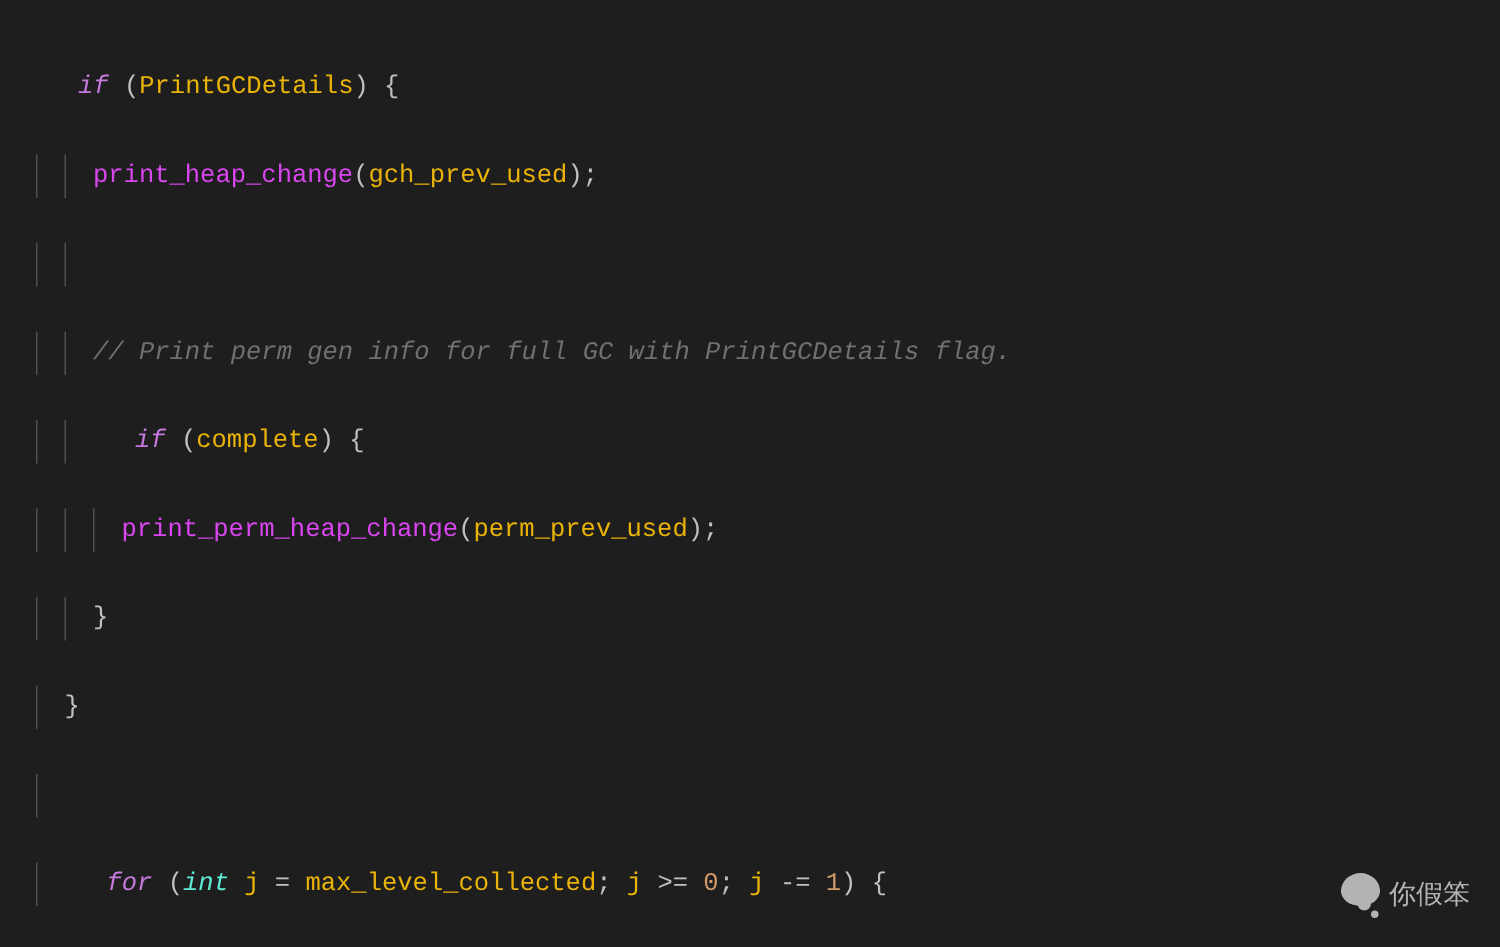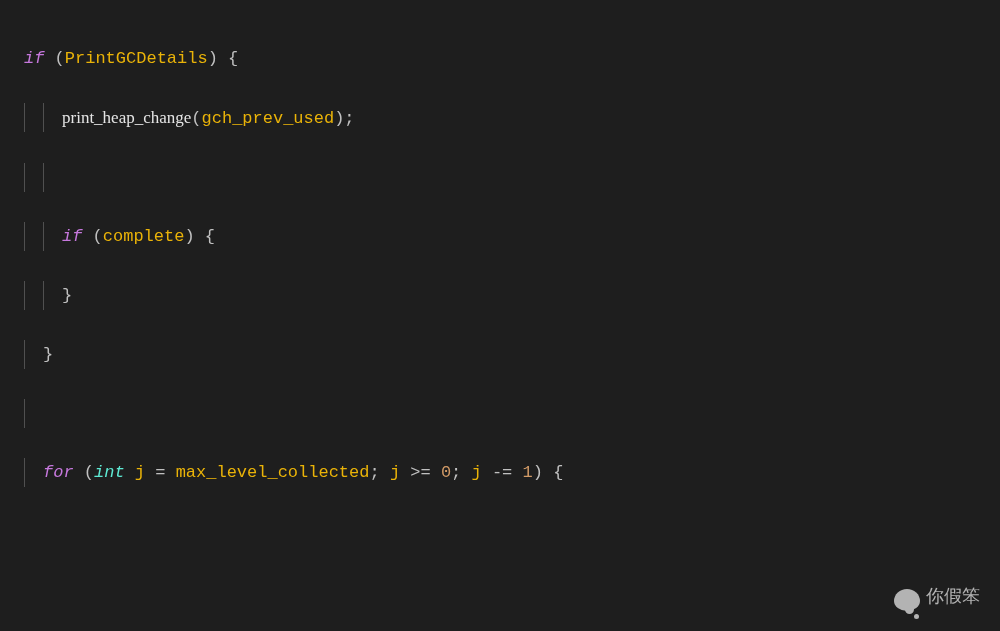--- a/index.html
+++ b/index.html
@@ -20,33 +20,33 @@
   }
   .line { display: block; }
   .guide {
     display: inline-block;
     width: 1px;
     height: 29.5px;
     background: #505050;
     vertical-align: top;
     margin-right: 18px;
   }
-  .kw   { color: #c678dd; font-style: italic; }
+  .kw   { color: #c678dd; font-style: italic; margin-left: 28px; }
   .id   { color: #eab308; }
-  .fn   { color: #e5e5e5; font-family: Liberation Serif, serif; }
+  .fn   { color: #d946ef; }
   .pun  { color: #c0c0c0; }
   .num  { color: #d19a66; }
   .cmt  { color: #707070; font-style: italic; }
   .type { color: #5eead4; font-style: italic; }
   .watermark {
     position: absolute;
     bottom: 20px;
     right: 20px;
     display: flex;
-    align-items: flex-end;
+    align-items: flex-start;
     gap: 6px;
     color: #e5e5e5;
     font-family: -apple-system, "PingFang SC", sans-serif;
     font-size: 18px;
     opacity: 0.75;
   }
   .watermark .bubble {
     width: 26px;
     height: 22px;
     background: #e5e5e5;
@@ -64,21 +64,23 @@
   .watermark .bubble:before { bottom: -3px; right: 6px; }
   .watermark .bubble:after  { bottom: -8px; right: 1px; width:5px; height:5px; }
 </style>
 </head>
 <body>
 
 <div class="code-area">
 <span class="line"><span class="kw">if</span><span class="pun"> (</span><span class="id">PrintGCDetails</span><span class="pun">) {</span></span>
 <span class="line"><span class="guide"></span><span class="guide"></span><span class="fn">print_heap_change</span><span class="pun">(</span><span class="id">gch_prev_used</span><span class="pun">);</span></span>
 <span class="line"><span class="guide"></span><span class="guide"></span></span>
+<span class="line"><span class="guide"></span><span class="guide"></span><span class="cmt">// Print perm gen info for full GC with PrintGCDetails flag.</span></span>
 <span class="line"><span class="guide"></span><span class="guide"></span><span class="kw">if</span><span class="pun"> (</span><span class="id">complete</span><span class="pun">) {</span></span>
+<span class="line"><span class="guide"></span><span class="guide"></span><span class="guide"></span><span class="fn">print_perm_heap_change</span><span class="pun">(</span><span class="id">perm_prev_used</span><span class="pun">);</span></span>
 <span class="line"><span class="guide"></span><span class="guide"></span><span class="pun">}</span></span>
 <span class="line"><span class="guide"></span><span class="pun">}</span></span>
 <span class="line"><span class="guide"></span></span>
 <span class="line"><span class="guide"></span><span class="kw">for</span><span class="pun"> (</span><span class="type">int</span><span class="pun"> </span><span class="id">j</span><span class="pun"> </span><span class="pun">=</span><span class="pun"> </span><span class="id">max_level_collected</span><span class="pun">;</span><span class="pun"> </span><span class="id">j</span><span class="pun"> </span><span class="pun">&gt;=</span><span class="pun"> </span><span class="num">0</span><span class="pun">;</span><span class="pun"> </span><span class="id">j</span><span class="pun"> </span><span class="pun">-=</span><span class="pun"> </span><span class="num">1</span><span class="pun">) {</span></span>
 
 
 
 
 
 

